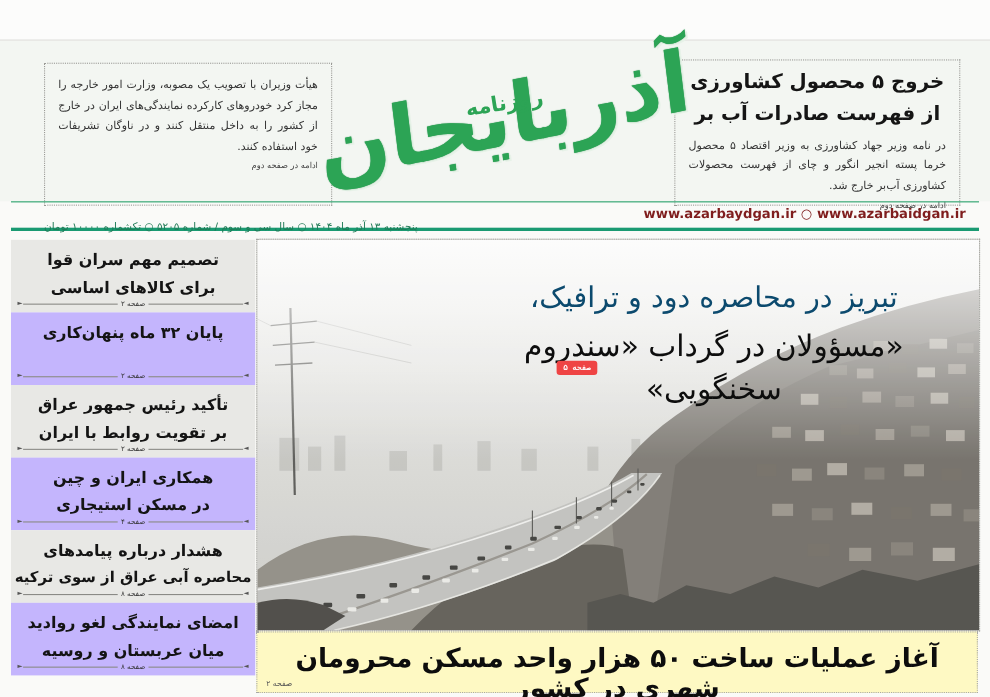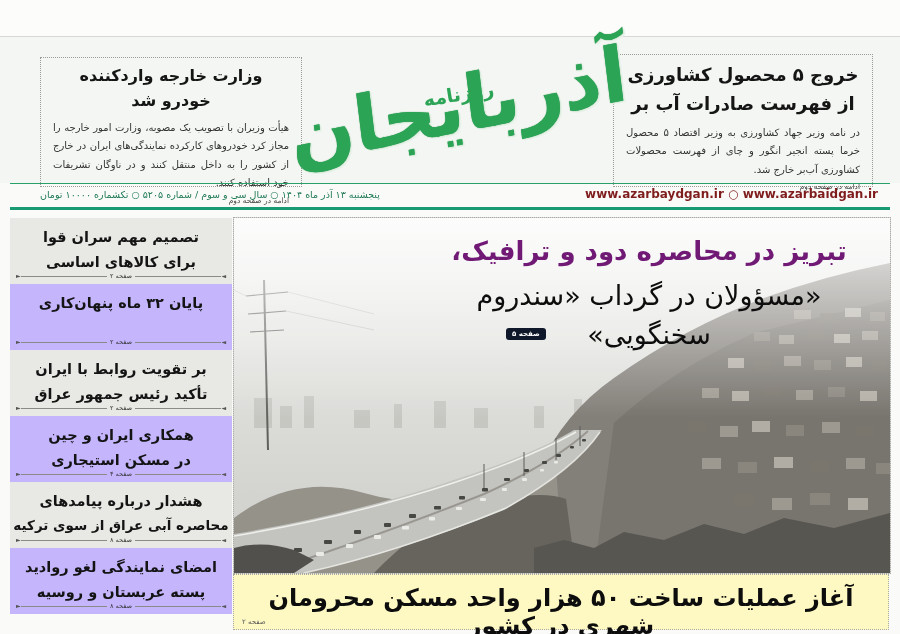--- a/index.html
+++ b/index.html
@@ -19,58 +19,57 @@
   .box-right{left:613px;top:17px;width:260px;height:133px;}
   .box-right .bx-title{font-size:18px;line-height:1.6;}
 
   
   .logo-wrap{position:absolute;left:295px;top:-6px;width:330px;height:190px;pointer-events:none;}
   .logo-main{position:absolute;left:-8px;top:30px;font-size:76px;font-weight:bold;color:#2ca455;transform:rotate(-11deg) skewX(-4deg);text-shadow:0 0 1px #1d8a43, 2px 2px 0 #e7f2e8;white-space:nowrap;}
   .logo-sub{position:absolute;left:128px;top:52px;font-size:19px;font-weight:bold;color:#2ca455;transform:rotate(-9deg);}
 
   
   .dateline{position:absolute;left:10px;top:183px;width:880px;height:23px;border-top:1px solid #27a06a;border-bottom:3px solid #1a9a72;}
-  .date-text{position:absolute;left:30px;top:5px;font-size:9.5px;color:#1f7a55;direction:rtl;}
+  .date-text{position:absolute;left:30px;top:17px;font-size:9.5px;color:#1f7a55;direction:rtl;}
   .site-text{position:absolute;right:12px;top:3px;font-size:12px;color:#7f1d1d;font-weight:bold;}
 
   
   .sidebar{position:absolute;left:10px;top:218px;width:222px;display:flex;flex-direction:column;gap:0;}
   .news-card{height:66px;box-sizing:border-box;padding-top:7px;text-align:center;position:relative;}
   .news-card.shade{background:#e8e8e5;}
   .news-card.plain{background:#c4b5fd;}
   .nc-line{font-size:14.5px;font-weight:bold;color:#141414;line-height:1.72;}
   .divider{position:absolute;bottom:3px;left:6px;right:6px;display:flex;align-items:center;height:10px;}
   .divider .arr{font-size:6px;color:#555;line-height:1;}
   .divider .ln{flex:1;border-top:1px solid #8a8a86;}
   .divider .pg{font-size:6.5px;color:#333;padding:0 3px;white-space:nowrap;}
 
   
   .photo-block{position:absolute;left:233px;top:217px;width:656px;height:355px;border:1px dotted #a8a8a4;box-sizing:content-box;background:#d5d5d1;}
   .photo-block svg{display:block;}
   .headline-overlay{position:absolute;top:14px;right:6px;width:470px;text-align:center;}
-  .hl1{font-size:26px;font-weight:bold;color:#701a75;line-height:1.5;}
+  .hl1{font-size:26px;font-weight:normal;color:#0c4a6e;line-height:1.5;margin-top:20px;}
   .hl2{font-size:27px;font-weight:normal;color:#0d0d0d;line-height:1.45;margin-top:5px;}
-  .hl-badge{position:absolute;left:272px;top:110px;background:#0f172a;color:#ffffff;font-size:7px;font-weight:bold;padding:2px 6px;border-radius:3px;direction:rtl;}
+  .hl-badge{position:absolute;left:272px;top:110px;background:#ef4444;color:#ffffff;font-size:7px;font-weight:bold;padding:2px 6px;border-radius:3px;direction:rtl;font-family:Liberation Mono, monospace;}
 
   
   .bottom-bar{position:absolute;left:233px;top:574px;width:656px;height:56px;background:#fef9c3;border:1px dotted #a8a8a4;box-sizing:border-box;text-align:center;}
   .bottom-headline{font-size:24px;font-weight:bold;color:#0d0d0d;margin-top:9px;}
   .bottom-pageref{position:absolute;left:8px;bottom:3px;font-size:7px;color:#555;direction:rtl;}
 </style>
 </head>
 <body>
 
 <div class="page">
 
   <div class="top-strip"></div>
 
   <div class="masthead">
 
     <div class="head-box box-left rtl">
-      <div class="bx-title">وزارت خارجه واردکننده خودرو شد</div>
       <div class="bx-body">هیأت وزیران با تصویب یک مصوبه، وزارت امور خارجه را مجاز کرد خودروهای کارکرده نمایندگی‌های ایران در خارج از کشور را به داخل منتقل کنند و در ناوگان تشریفات خود استفاده کنند.</div>
       <div class="bx-foot">ادامه در صفحه دوم</div>
     </div>
 
     <div class="head-box box-right rtl">
       <div class="bx-title">خروج ۵ محصول کشاورزی</div>
       <div class="bx-title">از فهرست صادرات آب بر</div>
       <div class="bx-body">در نامه وزیر جهاد کشاورزی به وزیر اقتصاد ۵ محصول خرما پسته انجیر انگور و چای از فهرست محصولات کشاورزی آب‌بر خارج شد.</div>
       <div class="bx-foot">ادامه در صفحه دوم</div>
     </div>
@@ -105,22 +104,22 @@
       <div class="divider">
           <span class="arr">◄</span>
           <span class="ln"></span>
           <span class="pg">صفحه ۲</span>
           <span class="ln"></span>
           <span class="arr">►</span>
         </div>
     </div>
 
     <div class="news-card shade">
+      <div class="nc-line">تأکید رئیس جمهور عراق</div>
       <div class="nc-line">بر تقویت روابط با ایران</div>
-      <div class="nc-line">تأکید رئیس جمهور عراق</div>
       <div class="divider">
           <span class="arr">◄</span>
           <span class="ln"></span>
           <span class="pg">صفحه ۲</span>
           <span class="ln"></span>
           <span class="arr">►</span>
         </div>
     </div>
 
     <div class="news-card plain">
@@ -142,21 +141,21 @@
           <span class="arr">◄</span>
           <span class="ln"></span>
           <span class="pg">صفحه ۸</span>
           <span class="ln"></span>
           <span class="arr">►</span>
         </div>
     </div>
 
     <div class="news-card plain">
       <div class="nc-line">امضای نمایندگی لغو روادید</div>
-      <div class="nc-line">پسته عربستان و روسیه</div>
+      <div class="nc-line">میان عربستان و روسیه</div>
       <div class="divider">
           <span class="arr">◄</span>
           <span class="ln"></span>
           <span class="pg">صفحه ۸</span>
           <span class="ln"></span>
           <span class="arr">►</span>
         </div>
     </div>
   </div>
 

